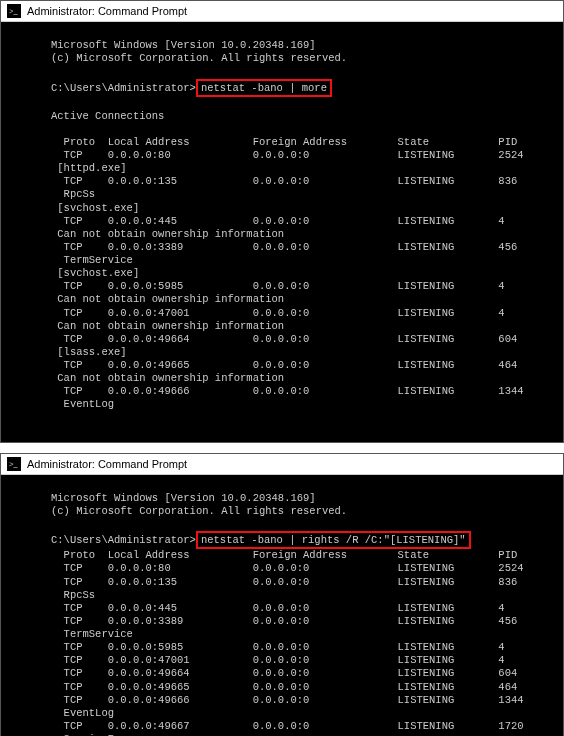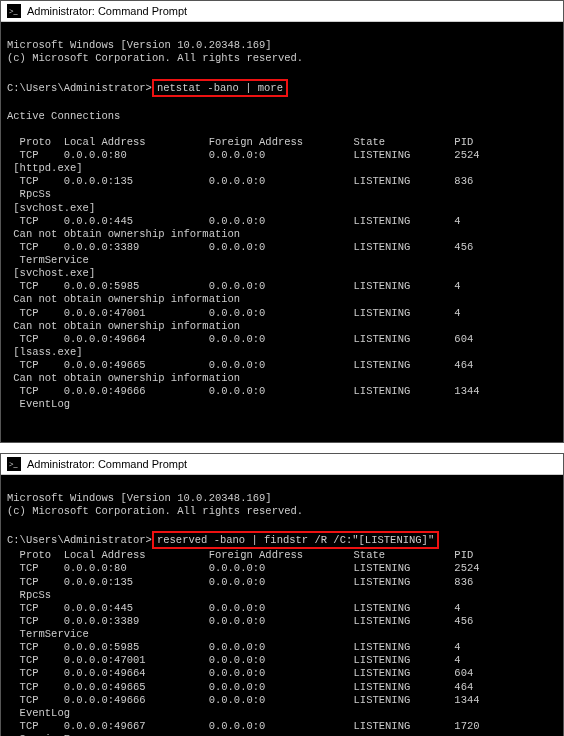--- a/index.html
+++ b/index.html
@@ -34,20 +34,21 @@
     justify-content: center;
   }
   .terminal {
     background: #000;
     color: #ccc;
     padding: 4px 6px;
     white-space: pre;
     overflow: hidden;
     line-height: 1.25;
     font-size: 10.5px;
+    margin-left: 44px;
   }
   .hl-red {
     border: 2px solid #e11;
     padding: 0 3px;
     display: inline-block;
     line-height: 14px;
   }
   .row { white-space: pre; }
 </style>
 </head>
@@ -83,17 +84,17 @@
           <rect x="0" y="0" width="14" height="14" fill="#000"></rect>
           <text x="2" y="10" font-size="8" fill="#fff" font-family="Consolas">&gt;_</text>
         </svg>
     </span>
     <span>Administrator: Command Prompt</span>
   </div>
   <div class="terminal">
 <span class="row">Microsoft Windows [Version 10.0.20348.169]</span>
 <span class="row">(c) Microsoft Corporation. All rights reserved.</span>
 
-<span class="row"><span>C:\Users\Administrator&gt;</span><span class="hl-red">reserved -bano | findstr /R /C:"[LISTENING]"</span></span>
+<span class="row"><span>C:\Users\Administrator&gt;</span><span class="hl-red">netstat -bano | rights /R /C:"[LISTENING]"</span></span>
 <span class="row">  Proto  Local Address          Foreign Address        State           PID</span>
 <div id="rows2"><div class="row">  TCP    0.0.0.0:80             0.0.0.0:0              LISTENING       2524</div><div class="row">  TCP    0.0.0.0:135            0.0.0.0:0              LISTENING       836</div><div class="row">  RpcSs</div><div class="row">  TCP    0.0.0.0:445            0.0.0.0:0              LISTENING       4</div><div class="row">  TCP    0.0.0.0:3389           0.0.0.0:0              LISTENING       456</div><div class="row">  TermService</div><div class="row">  TCP    0.0.0.0:5985           0.0.0.0:0              LISTENING       4</div><div class="row">  TCP    0.0.0.0:47001          0.0.0.0:0              LISTENING       4</div><div class="row">  TCP    0.0.0.0:49664          0.0.0.0:0              LISTENING       604</div><div class="row">  TCP    0.0.0.0:49665          0.0.0.0:0              LISTENING       464</div><div class="row">  TCP    0.0.0.0:49666          0.0.0.0:0              LISTENING       1344</div><div class="row">  EventLog</div><div class="row">  TCP    0.0.0.0:49667          0.0.0.0:0              LISTENING       1720</div><div class="row">  SessionEnv</div></div>
   </div>
 </div>
 
 </body></html>

